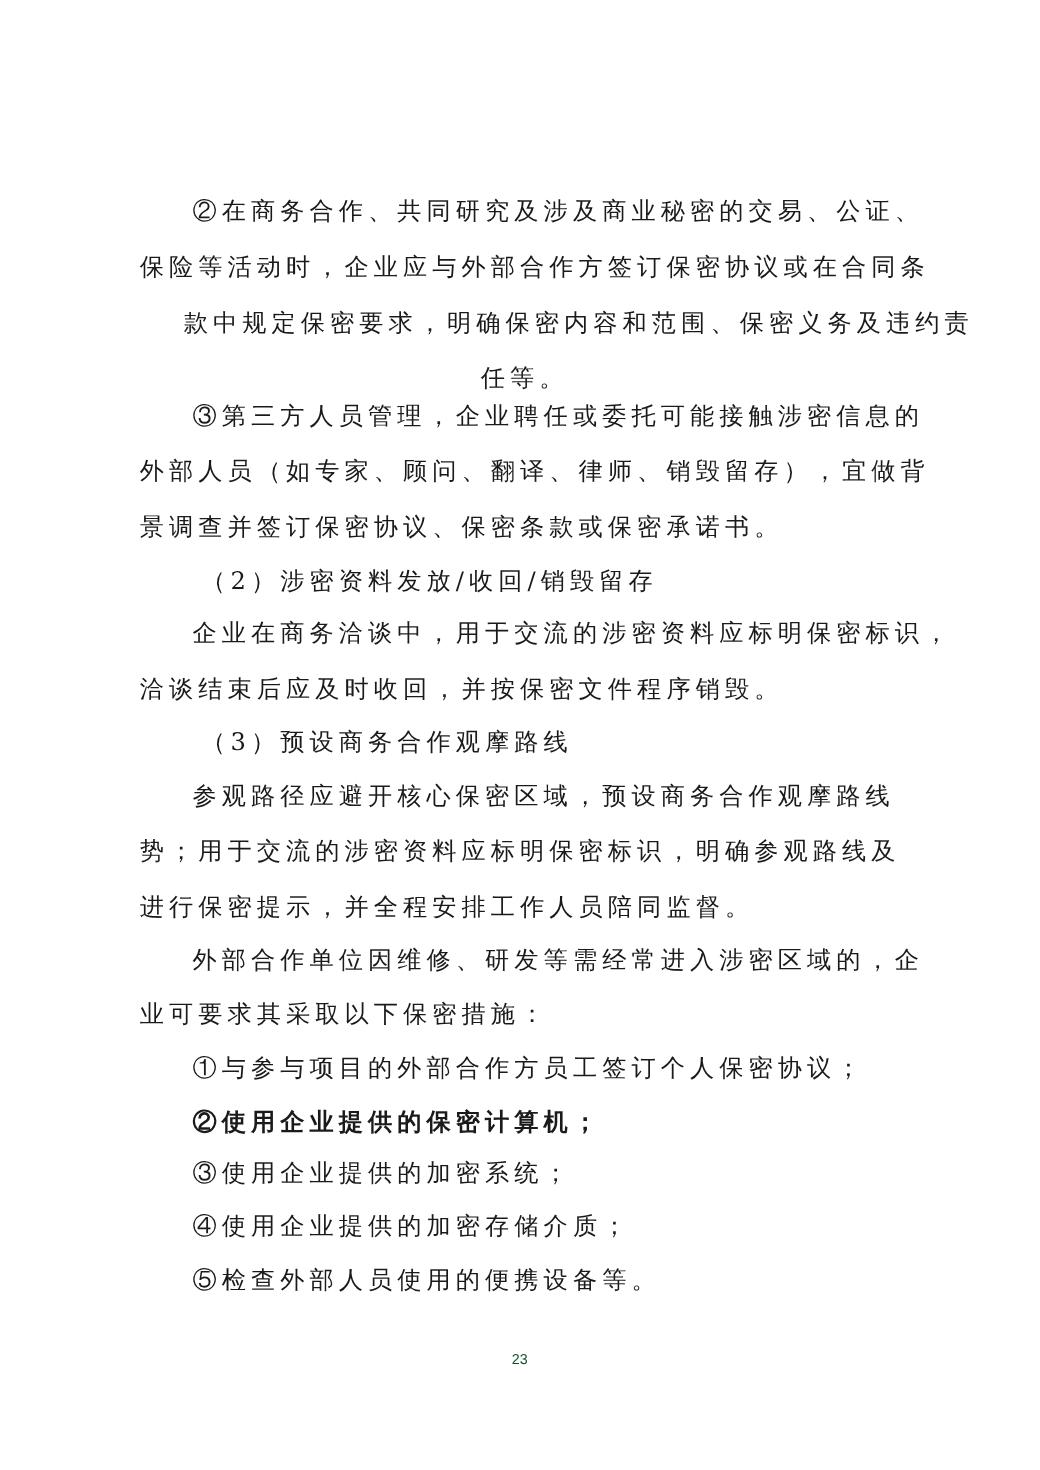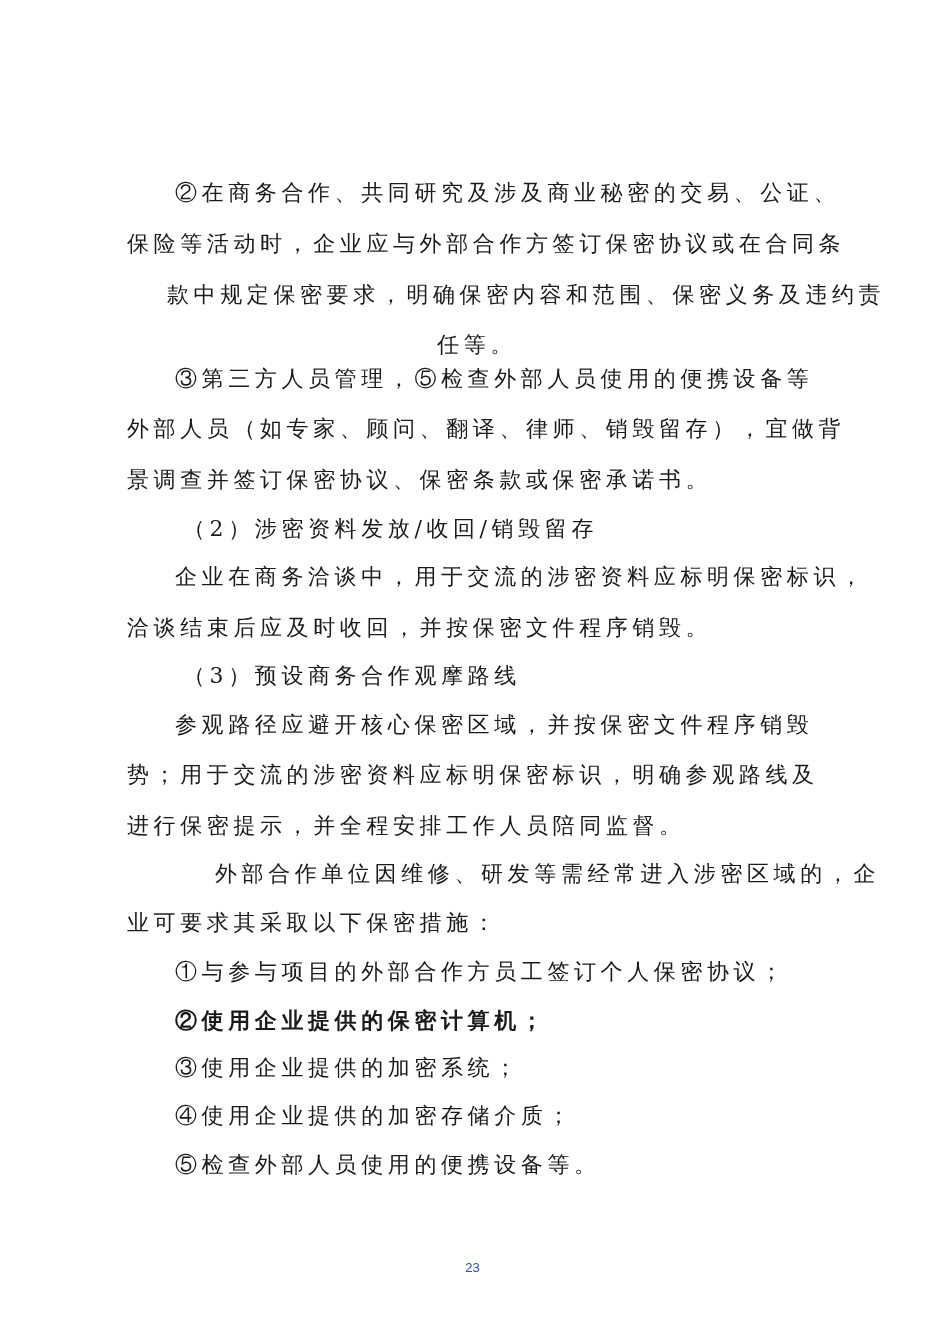--- a/index.html
+++ b/index.html
@@ -3,43 +3,43 @@
 <meta charset="utf-8">
 <style>
   html, body { margin: 0; padding: 0; background: #ffffff; }
   body { width: 945px; height: 1336px; position: relative; overflow: hidden;
          font-family: "DejaVu Serif", "Liberation Serif", serif; color: #1a1a1a; }
   .page { position: absolute; left: 0; top: 0; width: 945px; height: 960px; background: #fff; }
   .line { position: absolute; left: 127px; width: 700px; font-size: 22px; line-height: 30px;
           white-space: nowrap; letter-spacing: 4.6px; }
   .indent { left: 175px; }
   .heading { left: 183px; }
-  .page-number { position: absolute; top: 1260px; left: 0; width: 945px; text-align: center;
-                 font-family: "Liberation Sans", sans-serif; font-size: 13px; color: #1d4ed8; }
+  .page-number { position: absolute; top: 1228px; left: 0; width: 945px; text-align: center;
+                 font-family: "Liberation Sans", sans-serif; font-size: 13px; color: #14532d; }
 </style>
 </head>
 <body>
 
 <div class="page">
   <div id="body-text">
       <div class="line indent" style="top: 178px;">②在商务合作、共同研究及涉及商业秘密的交易、公证、</div>
       <div class="line " style="top: 229px;">保险等活动时，企业应与外部合作方签订保密协议或在合同条</div>
       <div class="line " style="top: 280px; margin-left: 40px;">款中规定保密要求，明确保密内容和范围、保密义务及违约责</div>
       <div class="line " style="top: 330px; text-align: center;">任等。</div>
-      <div class="line indent" style="top: 364px;">③第三方人员管理，⑤检查外部人员使用的便携设备等</div>
+      <div class="line indent" style="top: 364px;">③第三方人员管理，企业聘任或委托可能接触涉密信息的</div>
       <div class="line " style="top: 414px;">外部人员（如专家、顾问、翻译、律师、销毁留存），宜做背</div>
       <div class="line " style="top: 465px;">景调查并签订保密协议、保密条款或保密承诺书。</div>
       <div class="line heading" style="top: 514px;">（2）涉密资料发放/收回/销毁留存</div>
       <div class="line indent" style="top: 562px;">企业在商务洽谈中，用于交流的涉密资料应标明保密标识，</div>
       <div class="line " style="top: 613px;">洽谈结束后应及时收回，并按保密文件程序销毁。</div>
       <div class="line heading" style="top: 661px;">（3）预设商务合作观摩路线</div>
-      <div class="line indent" style="top: 710px;">参观路径应避开核心保密区域，并按保密文件程序销毁</div>
+      <div class="line indent" style="top: 710px;">参观路径应避开核心保密区域，预设商务合作观摩路线</div>
       <div class="line " style="top: 760px;">势；用于交流的涉密资料应标明保密标识，明确参观路线及</div>
       <div class="line " style="top: 811px;">进行保密提示，并全程安排工作人员陪同监督。</div>
-      <div class="line indent" style="top: 859px; margin-left: 40px;">外部合作单位因维修、研发等需经常进入涉密区域的，企</div>
+      <div class="line indent" style="top: 859px;">外部合作单位因维修、研发等需经常进入涉密区域的，企</div>
       <div class="line " style="top: 908px;">业可要求其采取以下保密措施：</div>
       <div class="line indent" style="top: 957px;">①与参与项目的外部合作方员工签订个人保密协议；</div>
       <div class="line indent" style="top: 1005px; font-weight: bold;">②使用企业提供的保密计算机；</div>
       <div class="line indent" style="top: 1053px;">③使用企业提供的加密系统；</div>
       <div class="line indent" style="top: 1101px;">④使用企业提供的加密存储介质；</div>
       <div class="line indent" style="top: 1150px;">⑤检查外部人员使用的便携设备等。</div>
     </div>
   <div class="page-number">23</div>
 </div>
 

